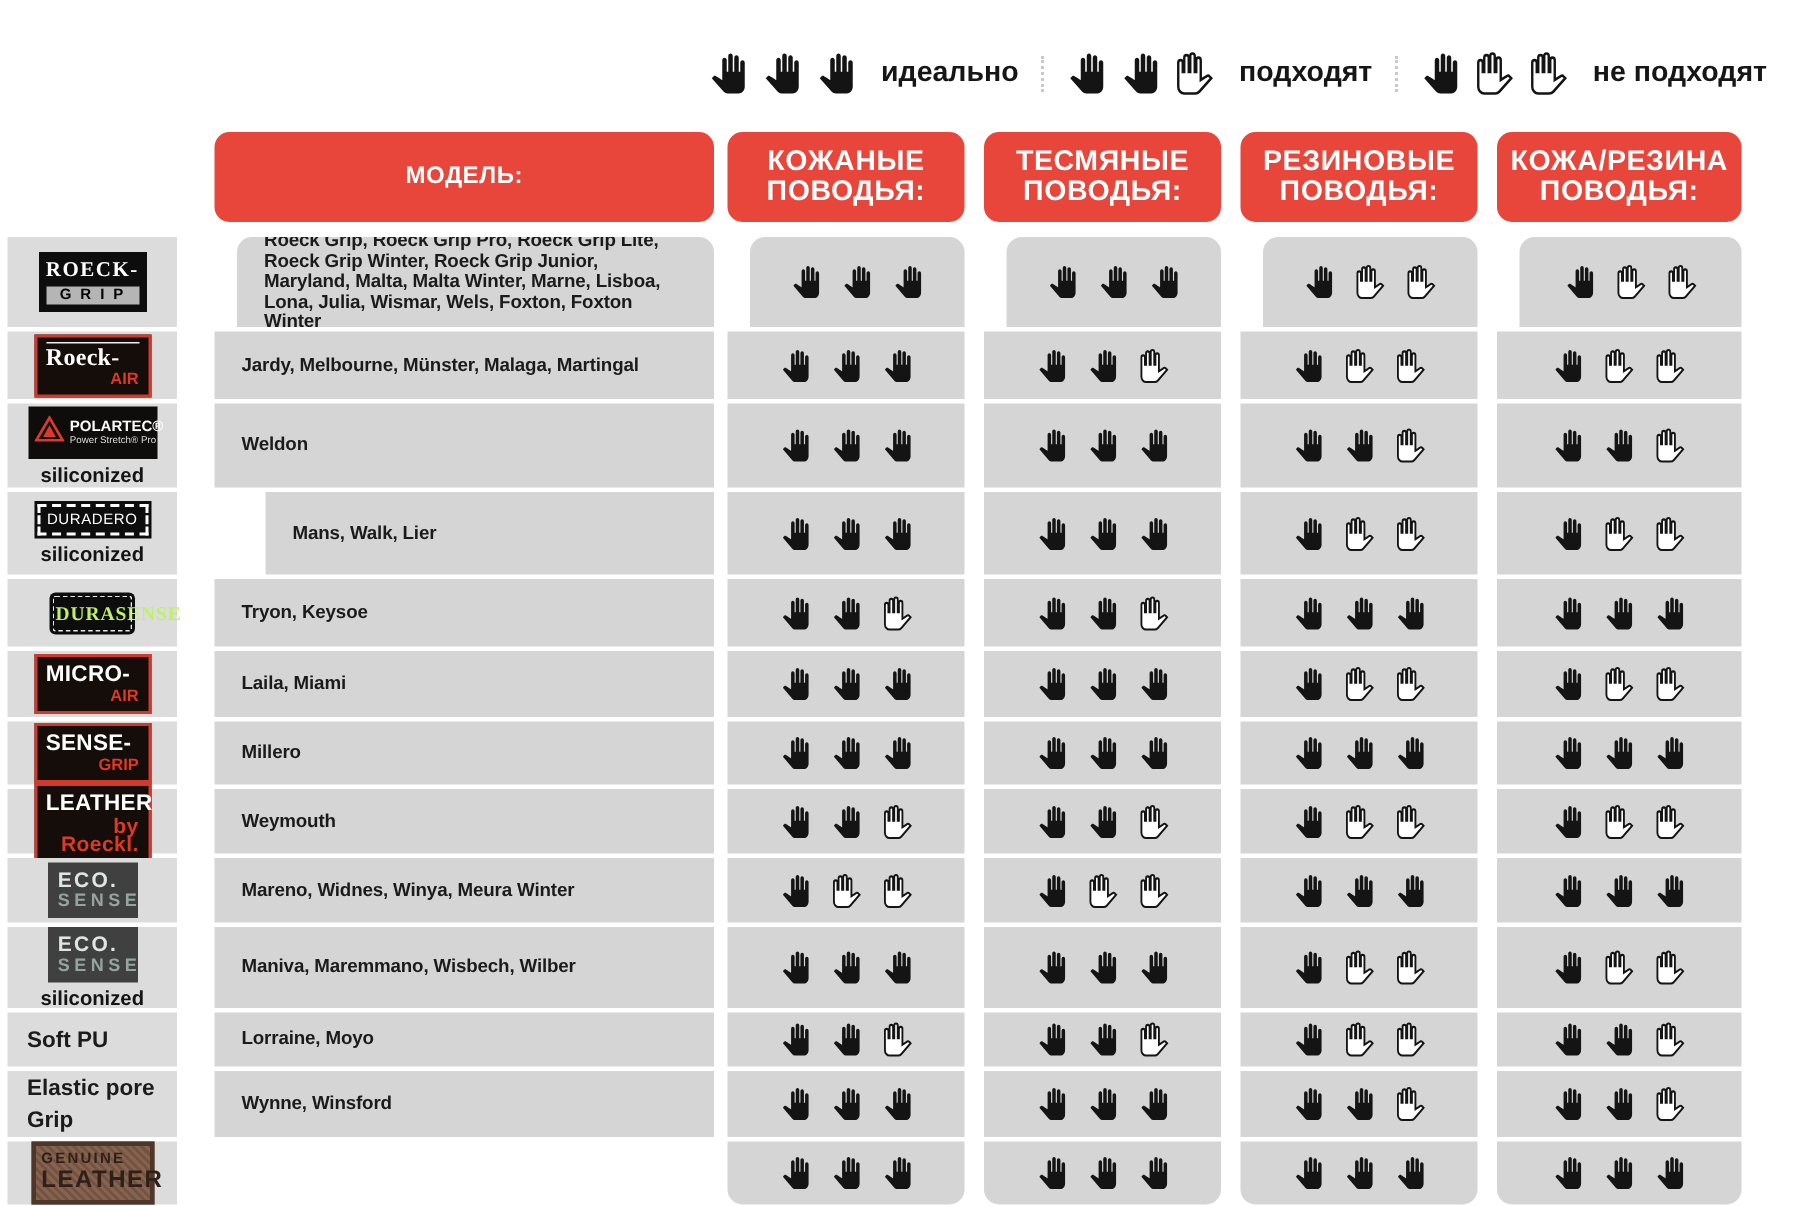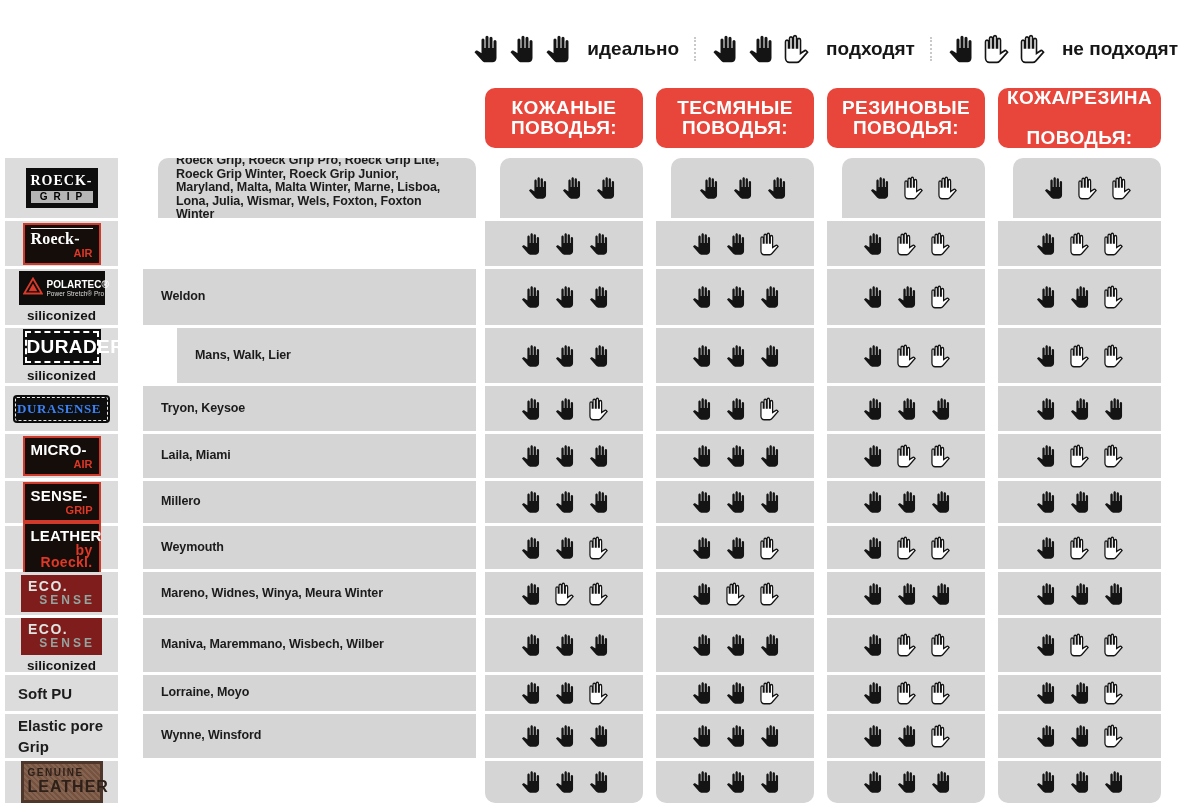--- a/index.html
+++ b/index.html
@@ -51,27 +51,27 @@
   .lg-boxed .l1{color:#fff;font-weight:bold;font-size:15px;line-height:17px;letter-spacing:.2px;}
   .lg-boxed .l2{color:#e03726;font-weight:bold;font-size:11px;line-height:12px;text-align:right;}
   .lg-boxed.roeck-air .l1{font-family:"Liberation Serif",serif;font-size:16px;border-top:1px solid #efefef;padding-top:1px;}
   .lg-boxed.suprema .l2{font-size:14px;letter-spacing:.3px;}
 
   .lg-polartec{background:#0e0d0b;width:86px;padding:6px 4px;display:flex;align-items:center;gap:4px;}
   .lg-polartec .p1{color:#fff;font-weight:bold;font-size:10px;line-height:11px;}
   .lg-polartec .p2{color:#ddd;font-size:6.5px;line-height:8px;}
 
   .lg-duradero{background:#0d0d0d;width:78px;padding:7px 4px;text-align:center;color:#fff;
-    font-weight:bold;font-size:19px;letter-spacing:.4px;outline:2px dashed #fff;outline-offset:-4px;}
-
-  .lg-durasense{background:#0d0d0d;width:97px;padding:6px 4px;text-align:left;color:#3b82f6;
+    font-weight:normal;font-size:10px;letter-spacing:.4px;outline:2px dashed #fff;outline-offset:-4px;}
+
+  .lg-durasense{background:#0d0d0d;width:57px;padding:6px 4px;text-align:right;color:#bef264;
     font-weight:bold;font-size:13px;letter-spacing:.6px;outline:1px dashed #e8e8e8;outline-offset:-3px;
     border-radius:4px;font-family:"Liberation Serif",serif;}
 
-  .lg-eco{background:#7f1d1d;width:81px;padding:4px 7px 5px;}
+  .lg-eco{background:#404040;width:60px;padding:4px 7px 5px;}
   .lg-eco .e1{color:#dfe5e1;font-weight:bold;font-size:14px;line-height:15px;letter-spacing:1.5px;}
   .lg-eco .e2{color:#93a59f;font-weight:bold;font-size:12px;line-height:13px;letter-spacing:3px;text-align:right;}
 
   .lg-text{font-weight:bold;font-size:15px;color:#1b1b1b;line-height:21px;text-align:left;}
 
   .lg-leather{background:#7b5743;border:3px solid #4e372a;width:82px;padding:3px 4px 5px;
     background-image:repeating-linear-gradient(45deg,rgba(255,255,255,.07) 0 2px,rgba(0,0,0,.05) 2px 4px);}
   .lg-leather .le1{color:#2e2018;font-weight:bold;font-size:10px;letter-spacing:1.5px;line-height:11px;}
   .lg-leather .le2{color:#2e2018;font-weight:bold;font-size:16px;letter-spacing:1px;line-height:17px;}
 </style>
@@ -125,33 +125,34 @@
           <svg class="hand" width="27" height="30" viewBox="-1.5 -1.5 27 27" preserveAspectRatio="none">
             <g transform="translate(24,0) scale(-1,1)">
               <path d="M23 5.5V20c0 2.2-1.8 4-4 4h-7.3c-1.08 0-2.1-.43-2.85-1.19L1 14.83s1.26-1.23 1.3-1.25c.22-.19.49-.29.79-.29.22 0 .42.06.6.16.04.01 4.31 2.46 4.31 2.46V4c0-.83.67-1.5 1.5-1.5S11 3.17 11 4v7h1V1.5c0-.83.67-1.5 1.5-1.5S15 .67 15 1.5V11h1V2.5c0-.83.67-1.5 1.5-1.5s1.5.67 1.5 1.5V11h1V5.5c0-.83.67-1.5 1.5-1.5s1.5.67 1.5 1.5z" fill="#ffffff" stroke="#141414" stroke-width="1.6"></path>
             </g>
           </svg>
         </div>
         <span class="legend-label">не подходят</span>
       </div>
     </div>
   <div class="grid">
+      <div class="hdr hdr-model" style="grid-area: 1 / 3;">МОДЕЛЬ:</div>
       <div class="hdr" style="grid-area: 1 / 5;">
         <div>КОЖАНЫЕ</div>
         <div>ПОВОДЬЯ:</div>
       </div>
       <div class="hdr" style="grid-area: 1 / 7;">
         <div>ТЕСМЯНЫЕ</div>
         <div>ПОВОДЬЯ:</div>
       </div>
       <div class="hdr" style="grid-area: 1 / 9;">
         <div>РЕЗИНОВЫЕ</div>
         <div>ПОВОДЬЯ:</div>
       </div>
-      <div class="hdr" style="grid-area: 1 / 11; justify-content: space-between;">
+      <div class="hdr" style="grid-area: 1 / 11;">
         <div>КОЖА/РЕЗИНА</div>
         <div>ПОВОДЬЯ:</div>
       </div>
       <div class="side" style="grid-area: 3 / 1;">
         <div class="lg lg-roeckgrip">
           <div class="rg-top">ROECK-</div>
           <div class="rg-grip">GRIP</div>
         </div>
       </div>
       <div class="cell models first" style="grid-area: 3 / 3;">
@@ -207,20 +208,23 @@
           <g transform="translate(24,0) scale(-1,1)">
             <path d="M23 5.5V20c0 2.2-1.8 4-4 4h-7.3c-1.08 0-2.1-.43-2.85-1.19L1 14.83s1.26-1.23 1.3-1.25c.22-.19.49-.29.79-.29.22 0 .42.06.6.16.04.01 4.31 2.46 4.31 2.46V4c0-.83.67-1.5 1.5-1.5S11 3.17 11 4v7h1V1.5c0-.83.67-1.5 1.5-1.5S15 .67 15 1.5V11h1V2.5c0-.83.67-1.5 1.5-1.5s1.5.67 1.5 1.5V11h1V5.5c0-.83.67-1.5 1.5-1.5s1.5.67 1.5 1.5z" fill="#ffffff" stroke="#141414" stroke-width="1.6"></path>
           </g>
         </svg>
       </div>
       <div class="side" style="grid-area: 4 / 1;">
         <div class="lg lg-boxed roeck-air">
           <div class="l1">Roeck-</div>
           <div class="l2">AIR</div>
         </div>
+      </div>
+      <div class="cell models" style="grid-area: 4 / 3;">
+        <span>Jardy, Melbourne, Münster, Malaga, Martingal</span>
       </div>
       <div class="cell hands-cell" style="grid-area: 4 / 5;">
         <svg class="hand" width="21" height="24" viewBox="-1.5 -1.5 27 27" preserveAspectRatio="none">
           <path d="M23 5.5V20c0 2.2-1.8 4-4 4h-7.3c-1.08 0-2.1-.43-2.85-1.19L1 14.83s1.26-1.23 1.3-1.25c.22-.19.49-.29.79-.29.22 0 .42.06.6.16.04.01 4.31 2.46 4.31 2.46V4c0-.83.67-1.5 1.5-1.5S11 3.17 11 4v7h1V1.5c0-.83.67-1.5 1.5-1.5S15 .67 15 1.5V11h1V2.5c0-.83.67-1.5 1.5-1.5s1.5.67 1.5 1.5V11h1V5.5c0-.83.67-1.5 1.5-1.5s1.5.67 1.5 1.5z" fill="#141414"></path>
         </svg>
         <svg class="hand" width="21" height="24" viewBox="-1.5 -1.5 27 27" preserveAspectRatio="none">
           <path d="M23 5.5V20c0 2.2-1.8 4-4 4h-7.3c-1.08 0-2.1-.43-2.85-1.19L1 14.83s1.26-1.23 1.3-1.25c.22-.19.49-.29.79-.29.22 0 .42.06.6.16.04.01 4.31 2.46 4.31 2.46V4c0-.83.67-1.5 1.5-1.5S11 3.17 11 4v7h1V1.5c0-.83.67-1.5 1.5-1.5S15 .67 15 1.5V11h1V2.5c0-.83.67-1.5 1.5-1.5s1.5.67 1.5 1.5V11h1V5.5c0-.83.67-1.5 1.5-1.5s1.5.67 1.5 1.5z" fill="#141414"></path>
         </svg>
         <svg class="hand" width="21" height="24" viewBox="-1.5 -1.5 27 27" preserveAspectRatio="none">
           <path d="M23 5.5V20c0 2.2-1.8 4-4 4h-7.3c-1.08 0-2.1-.43-2.85-1.19L1 14.83s1.26-1.23 1.3-1.25c.22-.19.49-.29.79-.29.22 0 .42.06.6.16.04.01 4.31 2.46 4.31 2.46V4c0-.83.67-1.5 1.5-1.5S11 3.17 11 4v7h1V1.5c0-.83.67-1.5 1.5-1.5S15 .67 15 1.5V11h1V2.5c0-.83.67-1.5 1.5-1.5s1.5.67 1.5 1.5V11h1V5.5c0-.83.67-1.5 1.5-1.5s1.5.67 1.5 1.5z" fill="#141414"></path>

